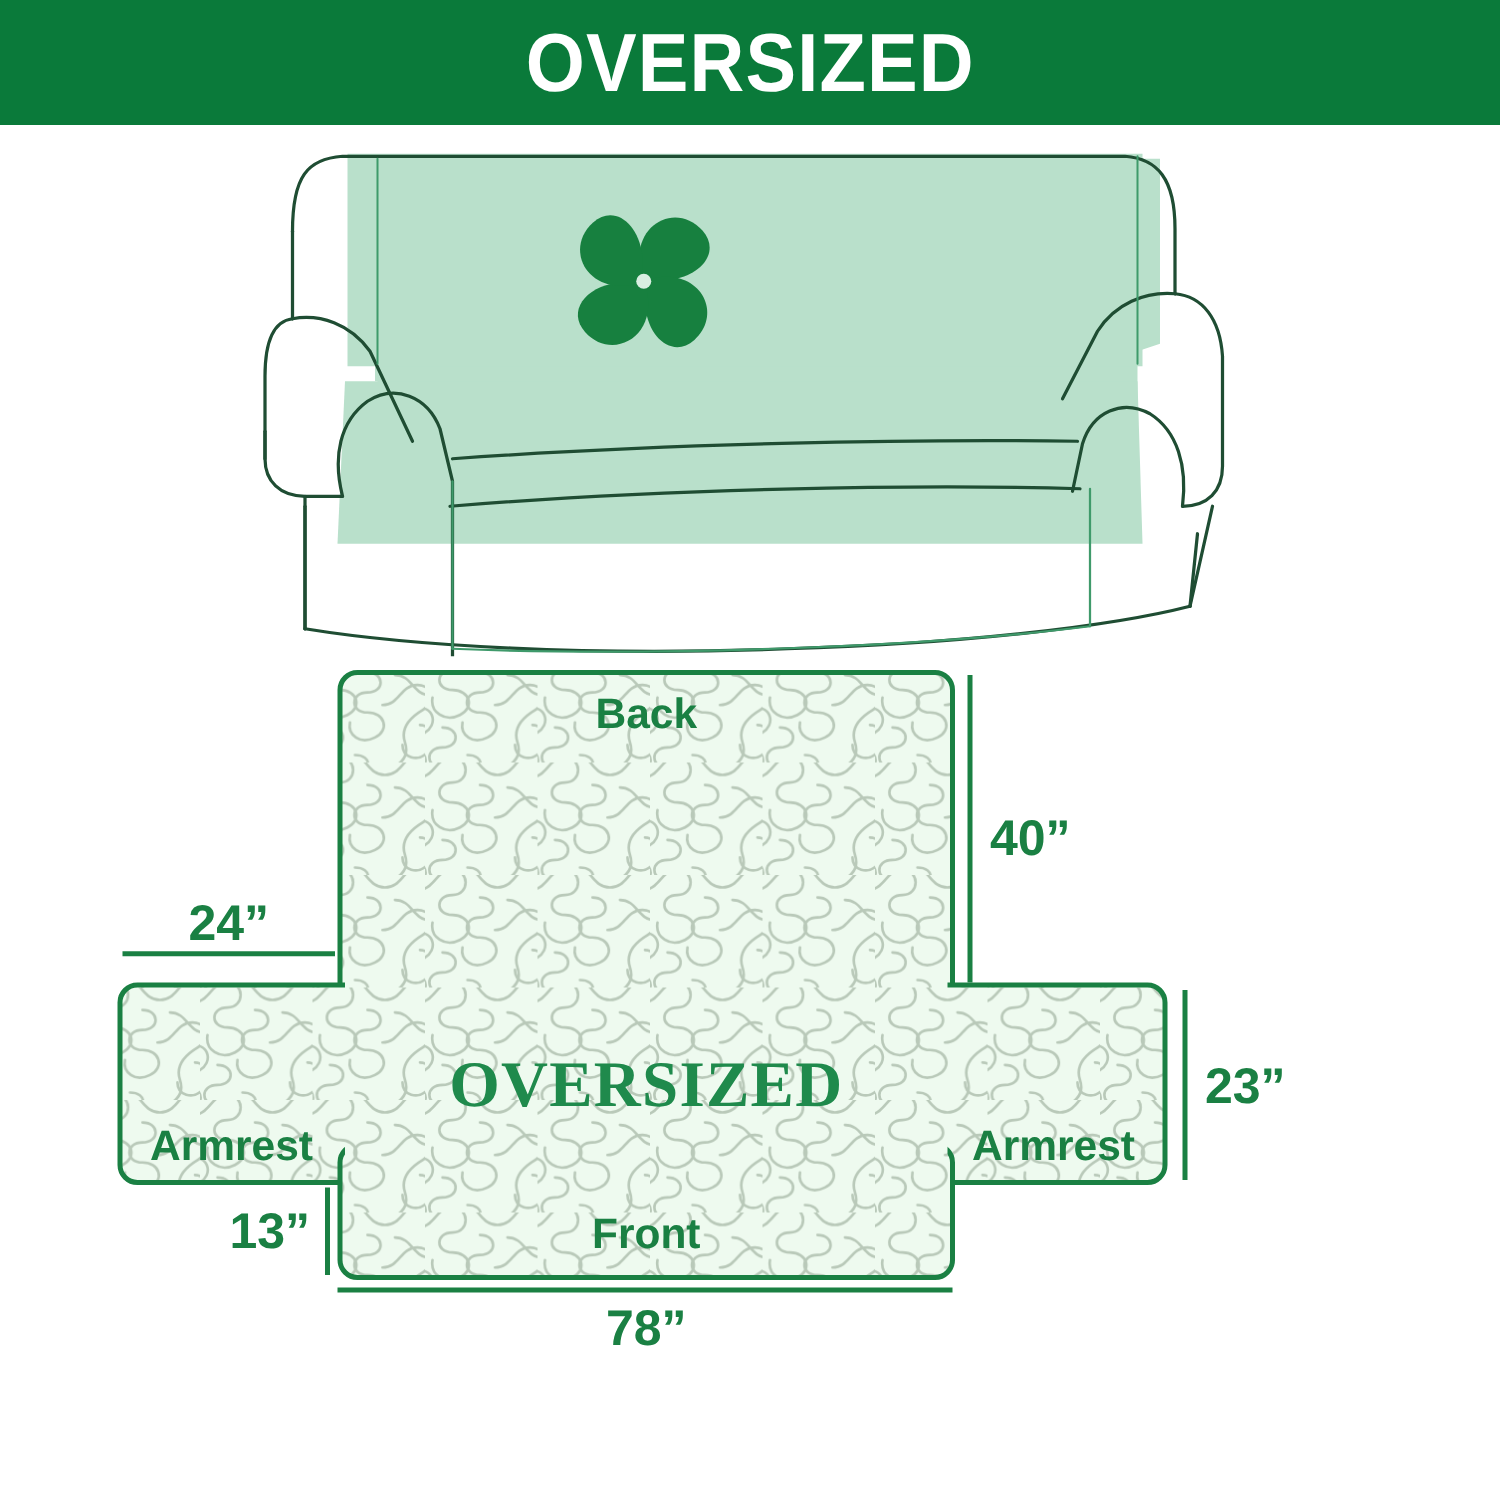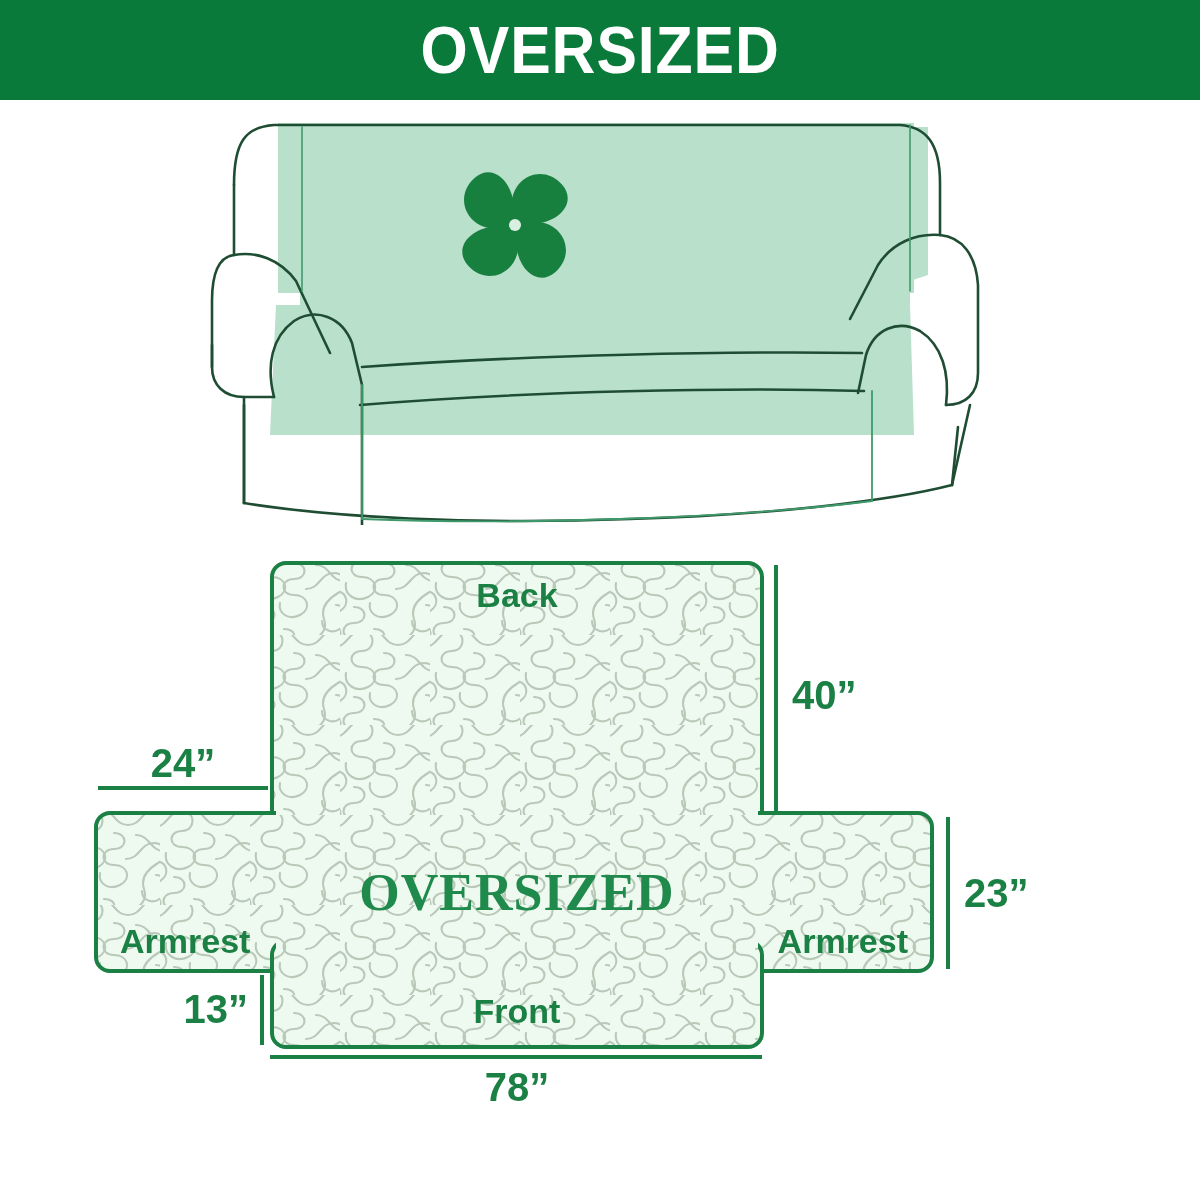--- a/index.html
+++ b/index.html
@@ -42,21 +42,21 @@
   .sofa-wrap {
     position: absolute;
     left: 0; top: 105px;
     width: 1200px; height: 425px;
   }
   .sofa-svg { display: block; margin: 0 auto; }
 
   
   .diagram-wrap {
     position: absolute;
-    left: 0; top: 545px;
+    left: 0; top: 520px;
     width: 1200px; height: 655px;
   }
   .diagram-svg { display: block; margin: 0 auto; }
 
   .lbl {
     font-family: "Liberation Sans", sans-serif;
     font-weight: bold;
     fill: #1a8043;
   }
   .lbl-panel { font-size: 34px; }

